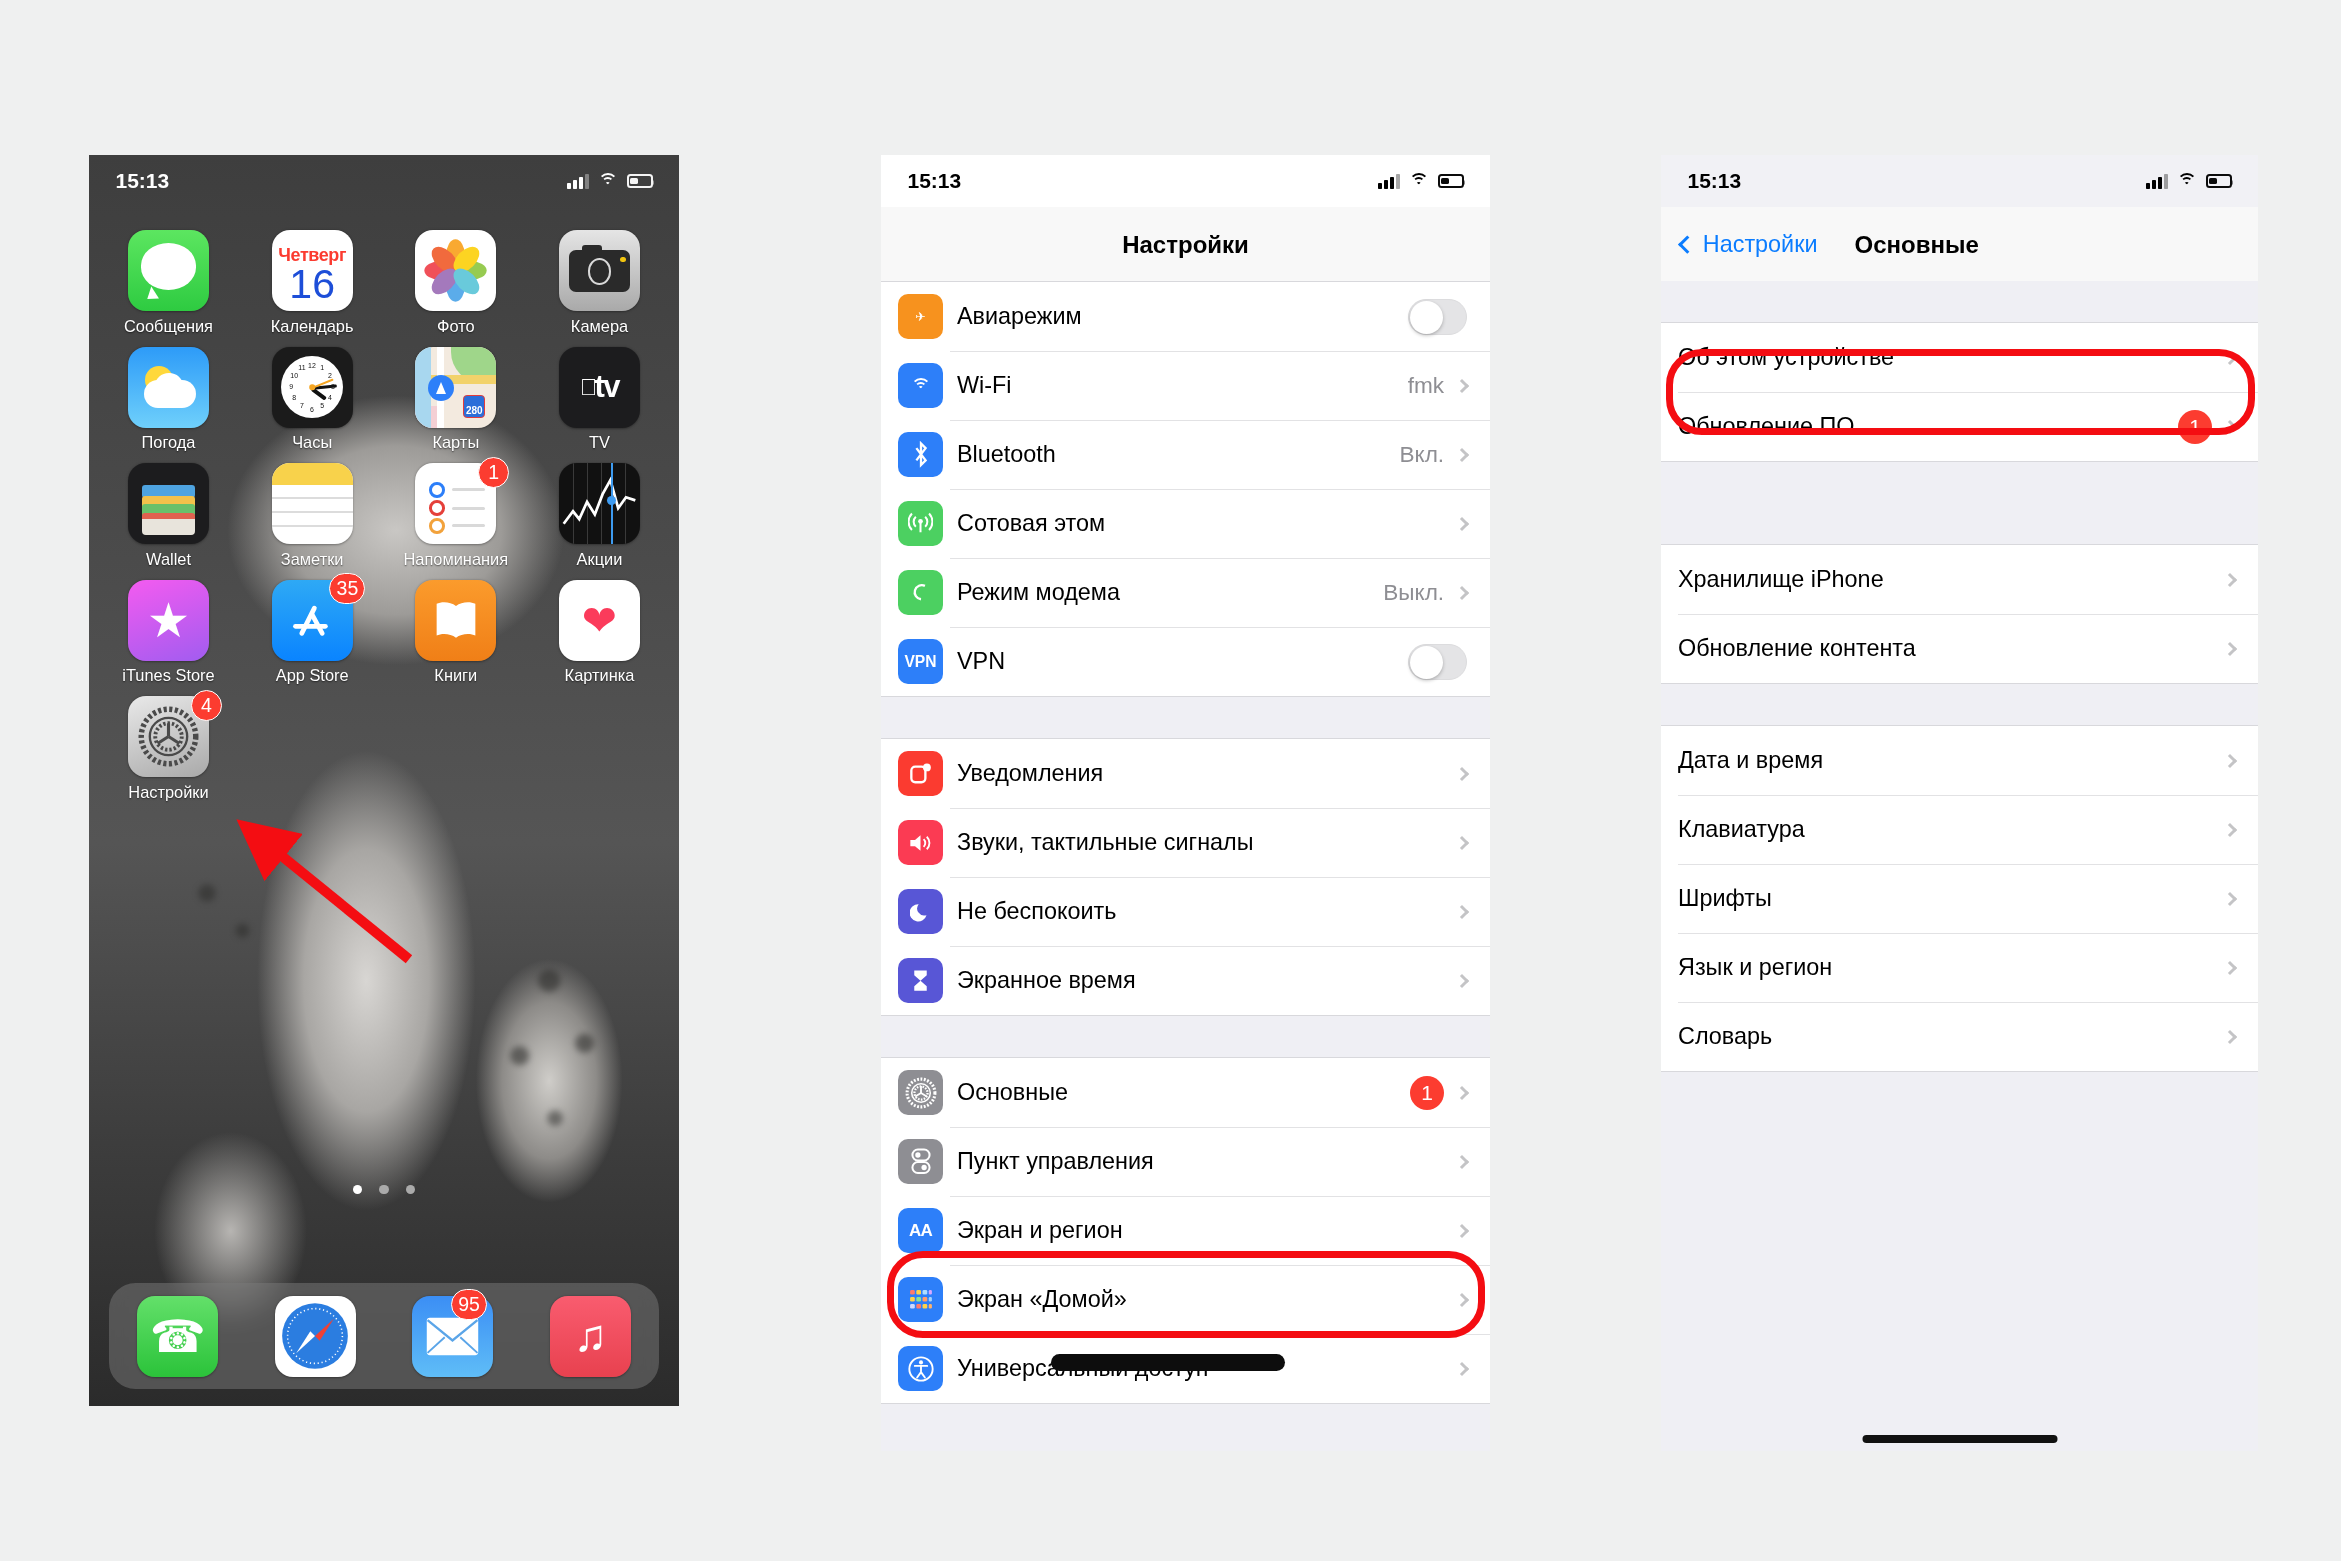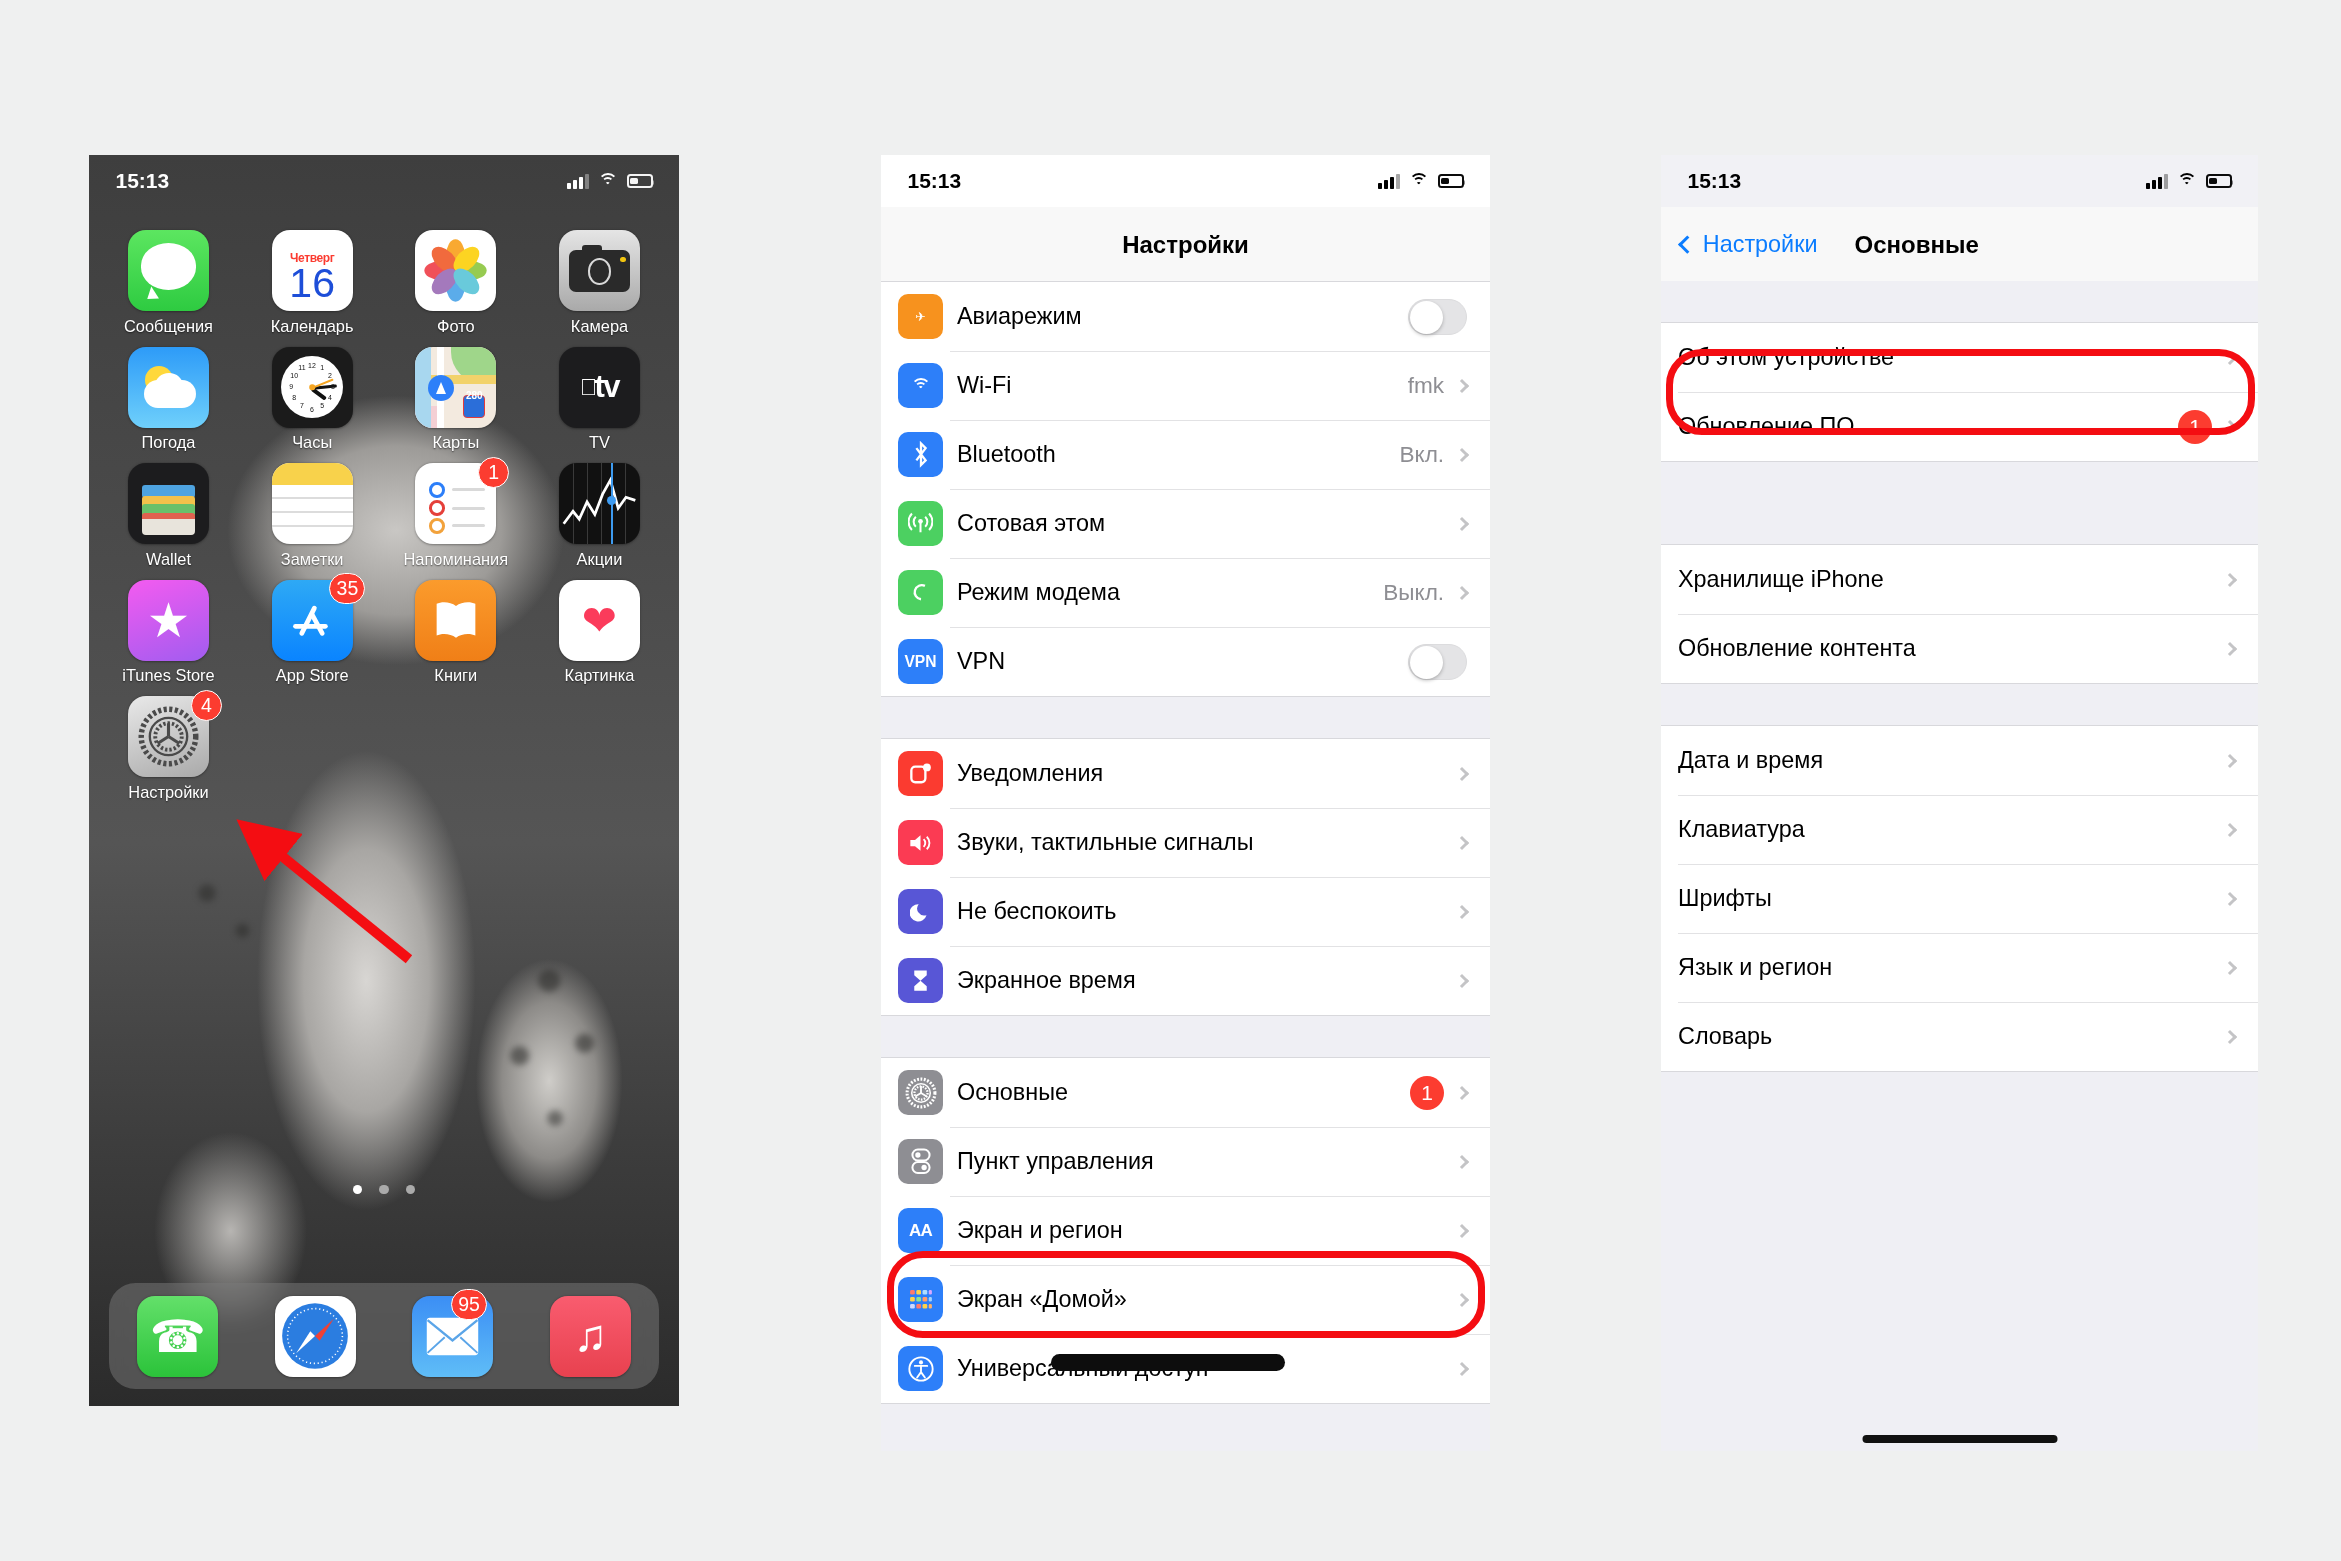--- a/index.html
+++ b/index.html
@@ -88,21 +88,21 @@
 
   
   .i-msg{ background:linear-gradient(180deg,#5ce660,#2ecb41); }
   .i-msg::before{ content:""; position:absolute; left:13.3px; top:13.3px; width:55px; height:47px;
      background:#fff; border-radius:50%/48%; }
   .i-msg::after{ content:""; position:absolute; left:21px; bottom:10px; width:0; height:0;
      border-left:11px solid #fff; border-top:9.4px solid transparent; border-bottom:4.7px solid transparent;
      transform:rotate(18deg); }
 
   .i-cal{ background:#fff; display:flex; flex-direction:column; align-items:center; }
-  .i-cal .d{ color:#fb3b30; font-size:12px; font-weight:bold; margin-top:21px; letter-spacing:-0.4px;}
+  .i-cal .d{ color:#fb3b30; font-size:18px; font-weight:bold; margin-top:15px; letter-spacing:-0.4px;}
   .i-cal .n{ color:#1d4ed8; font-size:41px; font-weight:300; line-height:41px; margin-top:-1.6px;}
 
   .i-photos{ background:#fff; }
   .i-cam{ background:linear-gradient(180deg,#e5e5e5,#a9a9a9); }
   .i-cam .body{ position:absolute; left:10px; top:20px; width:61px; height:42px;
      background:#2a2a2a; border-radius:7px; }
   .i-cam .lens{ position:absolute; left:29px; top:28px; width:23.4px; height:26.5px;
      border:2.7px solid #d8d8d8; border-radius:50%; }
   .i-cam .hump{ position:absolute; left:23.4px; top:15px; width:20px; height:9.4px;
      background:#2a2a2a; border-radius:3.1px 3.1px 0 0;}
@@ -132,21 +132,21 @@
      background:#9fd68a; border-radius:0 0 0 31px; }
   .i-maps .water{ position:absolute; left:0; top:0; width:15.6px; height:81px; background:#a8d7ef;}
   .i-maps .rd1{ position:absolute; left:22px; top:0; width:7px; height:81px; background:#fff;}
   .i-maps .rd2{ position:absolute; left:0; top:28px; width:81px; height:9.4px; background:#f2d26b;}
   .i-maps .pin{ position:absolute; left:12.5px; top:28px; width:26.5px; height:26.5px; border-radius:50%;
      background:#2d7ff9; display:flex; align-items:center; justify-content:center;}
   .i-maps .pin::after{ content:""; width:0;height:0; border-left:5.5px solid transparent;
      border-right:5.5px solid transparent; border-bottom:12.5px solid #fff; }
   .i-maps .shield{ position:absolute; right:11px; bottom:9.4px; width:22px; height:23.4px;
      background:#2b6ed9; border-radius:3.9px; color:#fff; font-size:10px; font-weight:bold;
-     display:flex; align-items:flex-end; justify-content:center; padding-bottom:16px;
+     display:flex; align-items:flex-end; justify-content:center; padding-bottom:1px;
      border:1.6px solid #e23b3b;}
   .i-maps .pinkb{ position:absolute; left:0; bottom:0; width:22px; height:22px; background:#f4cfd4;}
 
   .i-tv{ background:#1c1c1e; display:flex; align-items:center; justify-content:center;
      color:#fff; font-size:31px; font-weight:bold; letter-spacing:-1.6px;}
   .i-wallet{ background:#1c1c1e; }
   .i-wallet .c{ position:absolute; left:14px; width:53px; height:12.5px; border-radius:3.1px;}
   .i-wallet .c1{ top:22px; background:#4ea3e0;}
   .i-wallet .c2{ top:33px; background:#f2c14b;}
   .i-wallet .c3{ top:41px; background:#69c06a;}

